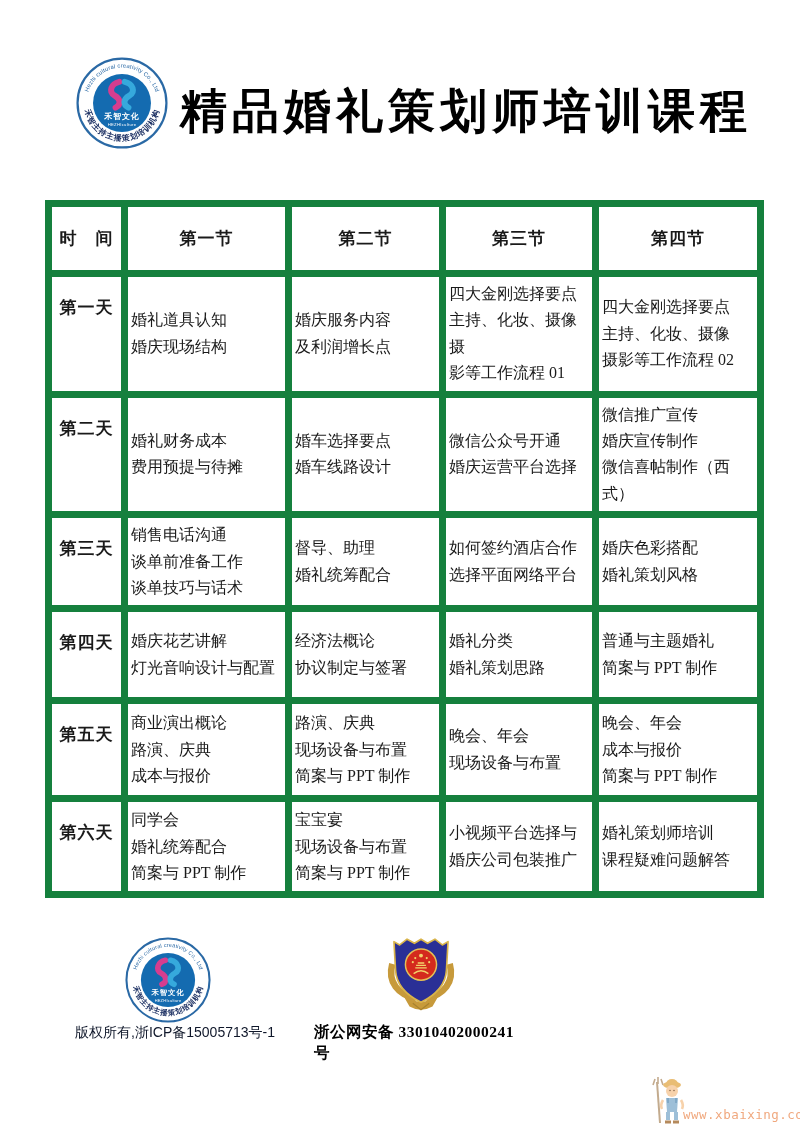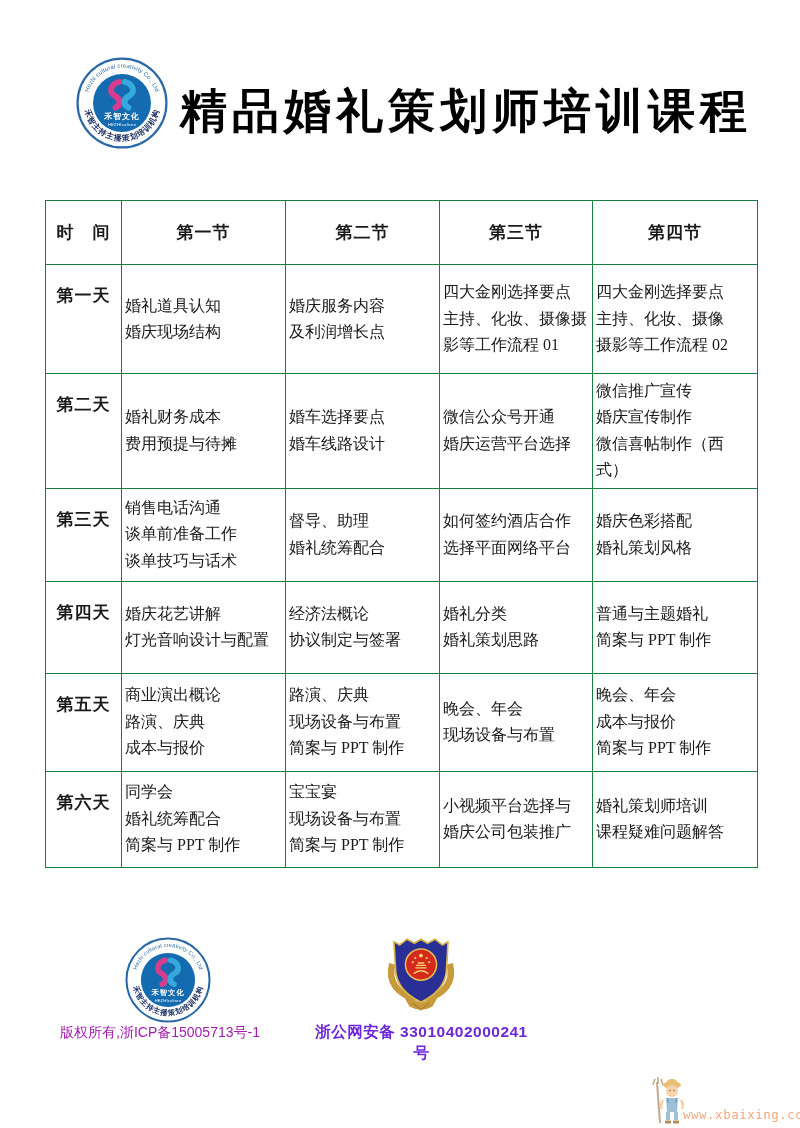--- a/index.html
+++ b/index.html
@@ -15,46 +15,46 @@
     font-size:47px; font-weight:bold; letter-spacing:5px; text-align:center;
     color:#000; white-space:nowrap;
   }
 
   
   .course-table {
     position:absolute; left:45px; top:200px; width:712px;
     border-collapse:collapse; table-layout:fixed;
     font-family:"Liberation Serif", serif; color:#1a1a1a;
   }
-  .course-table th, .course-table td { border:1px solid #15803d; }
+  .course-table th, .course-table td { border:7px solid #15803d; }
   .course-table thead th { font-size:17px; font-weight:bold; height:61px; letter-spacing:1px; }
   .course-table tbody th.day-cell {
     font-size:17px; font-weight:bold; vertical-align:top; padding-top:19px; letter-spacing:1px;
   }
   .course-table tbody td {
     font-size:16px; line-height:1.65; vertical-align:middle;
     white-space:pre-line; padding:4px 3px;
   }
   .course-table tbody tr:nth-child(1) { height:109px; }
   .course-table tbody tr:nth-child(2) { height:92px; }
   .course-table tbody tr:nth-child(3) { height:93px; }
   .course-table tbody tr:nth-child(4) { height:92px; }
   .course-table tbody tr:nth-child(5) { height:98px; }
   .course-table tbody tr:nth-child(6) { height:96px; }
 
   
   .hezhi-logo-small { position:absolute; left:125px; top:937px; width:86px; height:86px; }
   .copyright-text {
-    position:absolute; left:60px; top:1024px; width:215px; text-align:left;
-    font-size:14px; color:#a21caf;
+    position:absolute; left:60px; top:1024px; width:215px; text-align:right;
+    font-size:14px; color:#0f172a;
   }
   .police-badge { position:absolute; left:380px; top:931px; width:82px; height:82px; }
   .police-filing-text {
-    position:absolute; left:314px; top:1022px; width:215px; text-align:center;
-    font-size:15.5px; font-weight:bold; color:#6d28d9; letter-spacing:0.5px;
+    position:absolute; left:314px; top:1022px; width:215px; 
+    font-size:15.5px; font-weight:bold; color:#000000; letter-spacing:0.5px;font-family:Liberation Serif, serif;
   }
   .baidu-block { position:absolute; left:595px; top:942px; width:140px; text-align:center; }
   .baidu-v { width:80px; height:56px; display:block; margin:0 auto; }
   .baidu-name-cn { font-size:15px; color:#8d9094; letter-spacing:5px; margin-top:2px; }
   .baidu-name-en { font-size:8px; color:#b0b3b6; letter-spacing:1.5px; margin-top:2px; }
   .baidu-cert-text { font-size:16px; color:#222; letter-spacing:2px; margin-top:9px; }
 
   
   .site-watermark { position:absolute; left:650px; top:1076px; width:150px; height:50px; }
   .mascot { position:absolute; left:0; top:0; width:38px; height:50px; }

